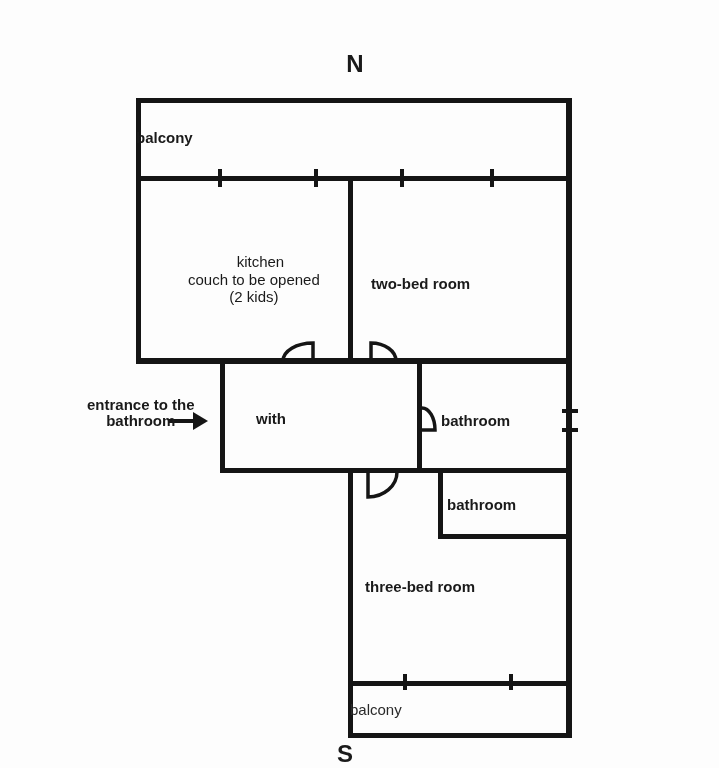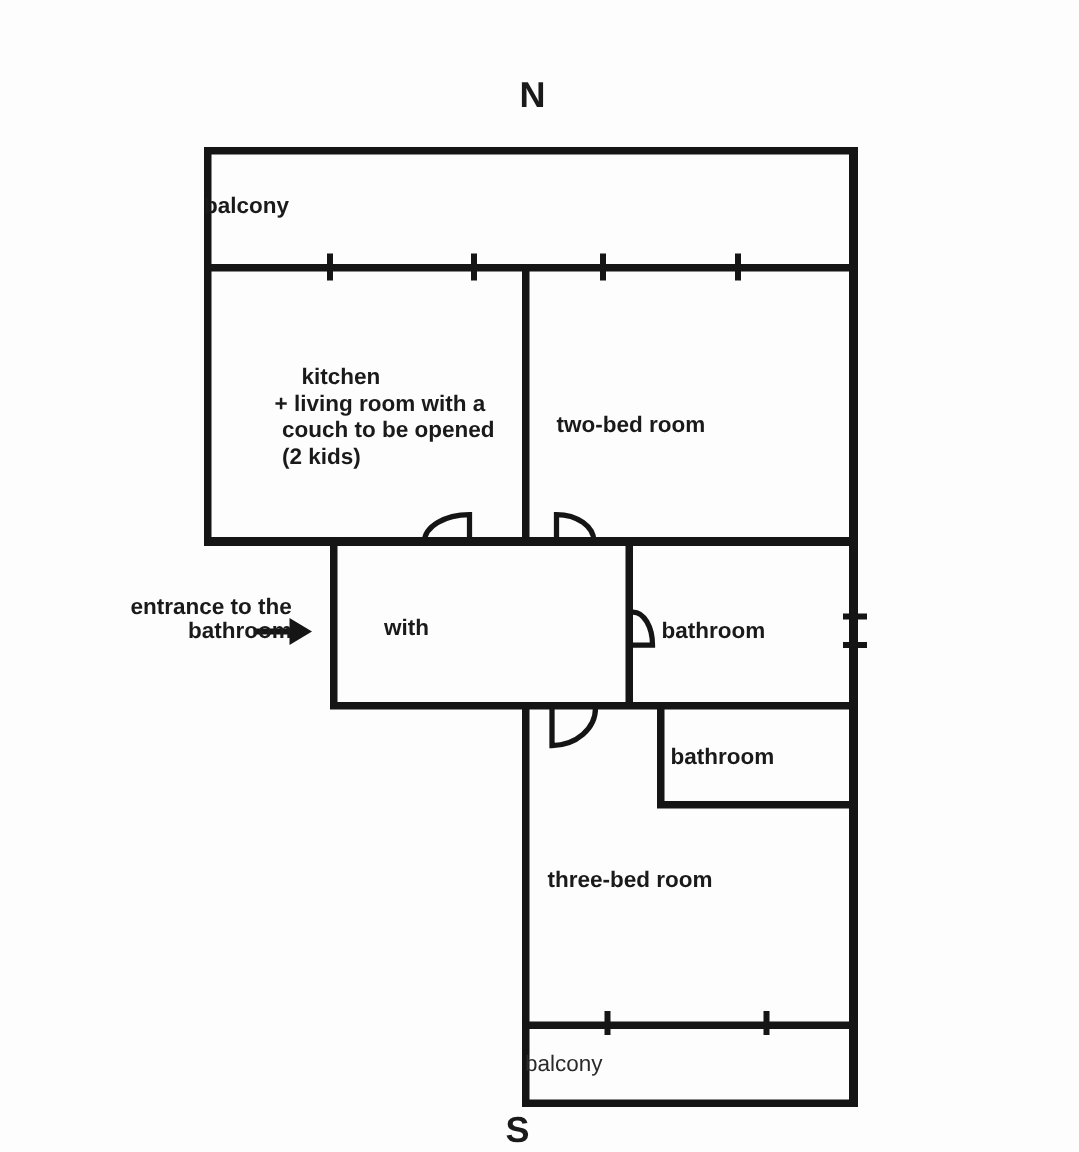--- a/index.html
+++ b/index.html
@@ -19,30 +19,30 @@
     line-height:17px;
     white-space:nowrap;
   }
   .label.light{font-weight:normal;color:#2a2a2a;}
   .compass{
     position:absolute;
     font-size:24px;font-weight:bold;
     text-align:center;width:26px;
   }
   .kitchen-block{
-    position:absolute;left:183px;top:243px;
-    font-size:15px;font-weight:bold;line-height:17.5px;
-    text-align:left;white-space:nowrap;
+    position:absolute;left:183px;top:253px;
+    font-size:15px;font-weight:normal;line-height:17.5px;
+    text-align:center;white-space:nowrap;
   }
   .kitchen-block .ind-lg{padding-left:18px;}
   .kitchen-block .ind-sm{padding-left:5px;}
   .entrance-block{
     position:absolute;left:87px;top:397px;
     font-size:15px;font-weight:bold;line-height:16px;
-    text-align:right;white-space:nowrap;
+    text-align:center;white-space:nowrap;
   }
   svg.overlay{position:absolute;left:0;top:0;}
 </style>
 </head>
 <body>
 
 <div class="plan">
 
   <div class="compass" style="left:342px;top:50px;">N</div>
   <div class="compass" style="left:332px;top:740px;">S</div>
@@ -77,21 +77,20 @@
     <path d="M 422 408 A 13 22 0 0 1 435 430 L 422 430" fill="none" stroke="#151515" stroke-width="3.5"></path>
     <path d="M 368 472 L 368 497 A 29 25 0 0 0 397 472" fill="none" stroke="#151515" stroke-width="3.5"></path>
     <line x1="169" y1="421" x2="195" y2="421" stroke="#151515" stroke-width="4"></line>
     <polygon points="193,412 208,421 193,430" fill="#151515"></polygon>
   </svg>
 
   <div class="label" style="left:136px;top:129px;width:436px;">balcony</div>
 
   <div class="kitchen-block">
     <div class="ind-lg">kitchen</div>
-    <div>+ living room with a</div>
     <div class="ind-sm">couch to be opened</div>
     <div class="ind-sm">(2 kids)</div>
   </div>
 
   <div class="label" style="left:371px;top:275px;width:200px;">two-bed room</div>
   <div class="label" style="left:256px;top:410px;width:90px;">with</div>
   <div class="label" style="left:441px;top:412px;width:110px;">bathroom</div>
   <div class="label" style="left:447px;top:496px;width:110px;">bathroom</div>
   <div class="label" style="left:365px;top:578px;width:200px;">three-bed room</div>
   <div class="label light" style="left:350px;top:701px;width:194px;">balcony</div>

